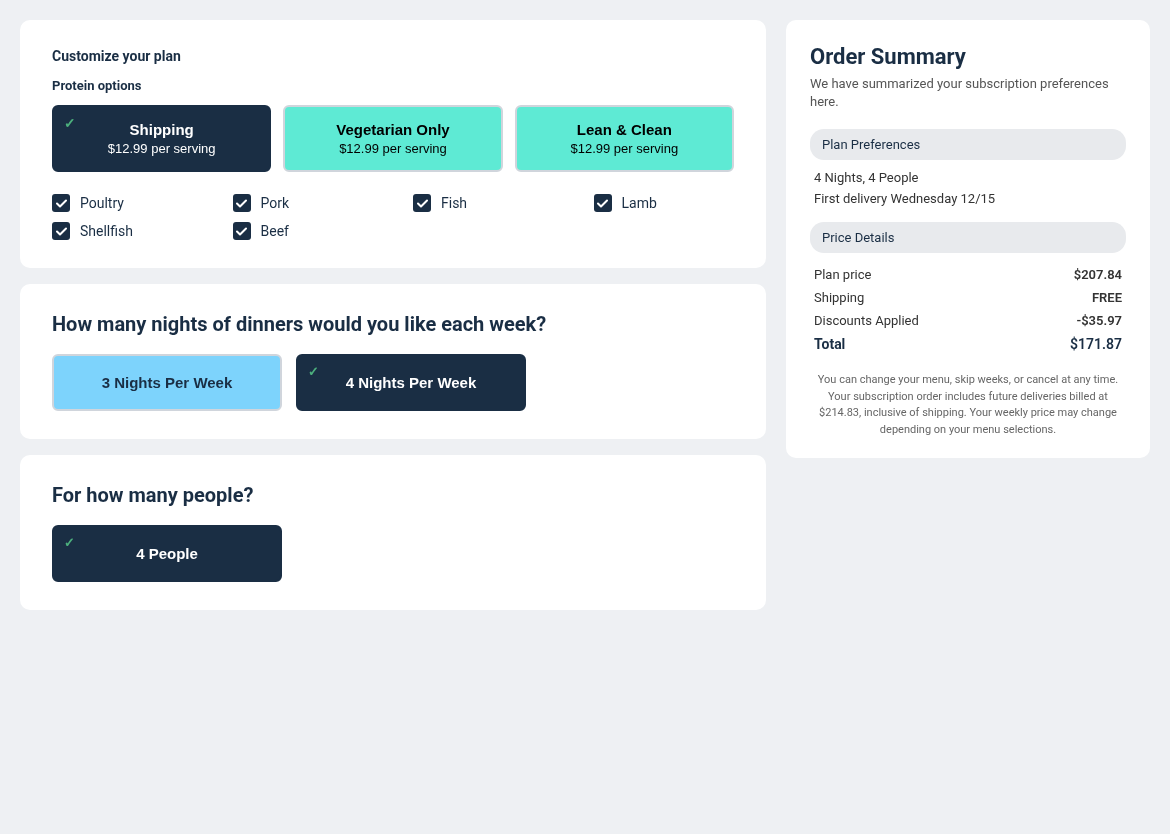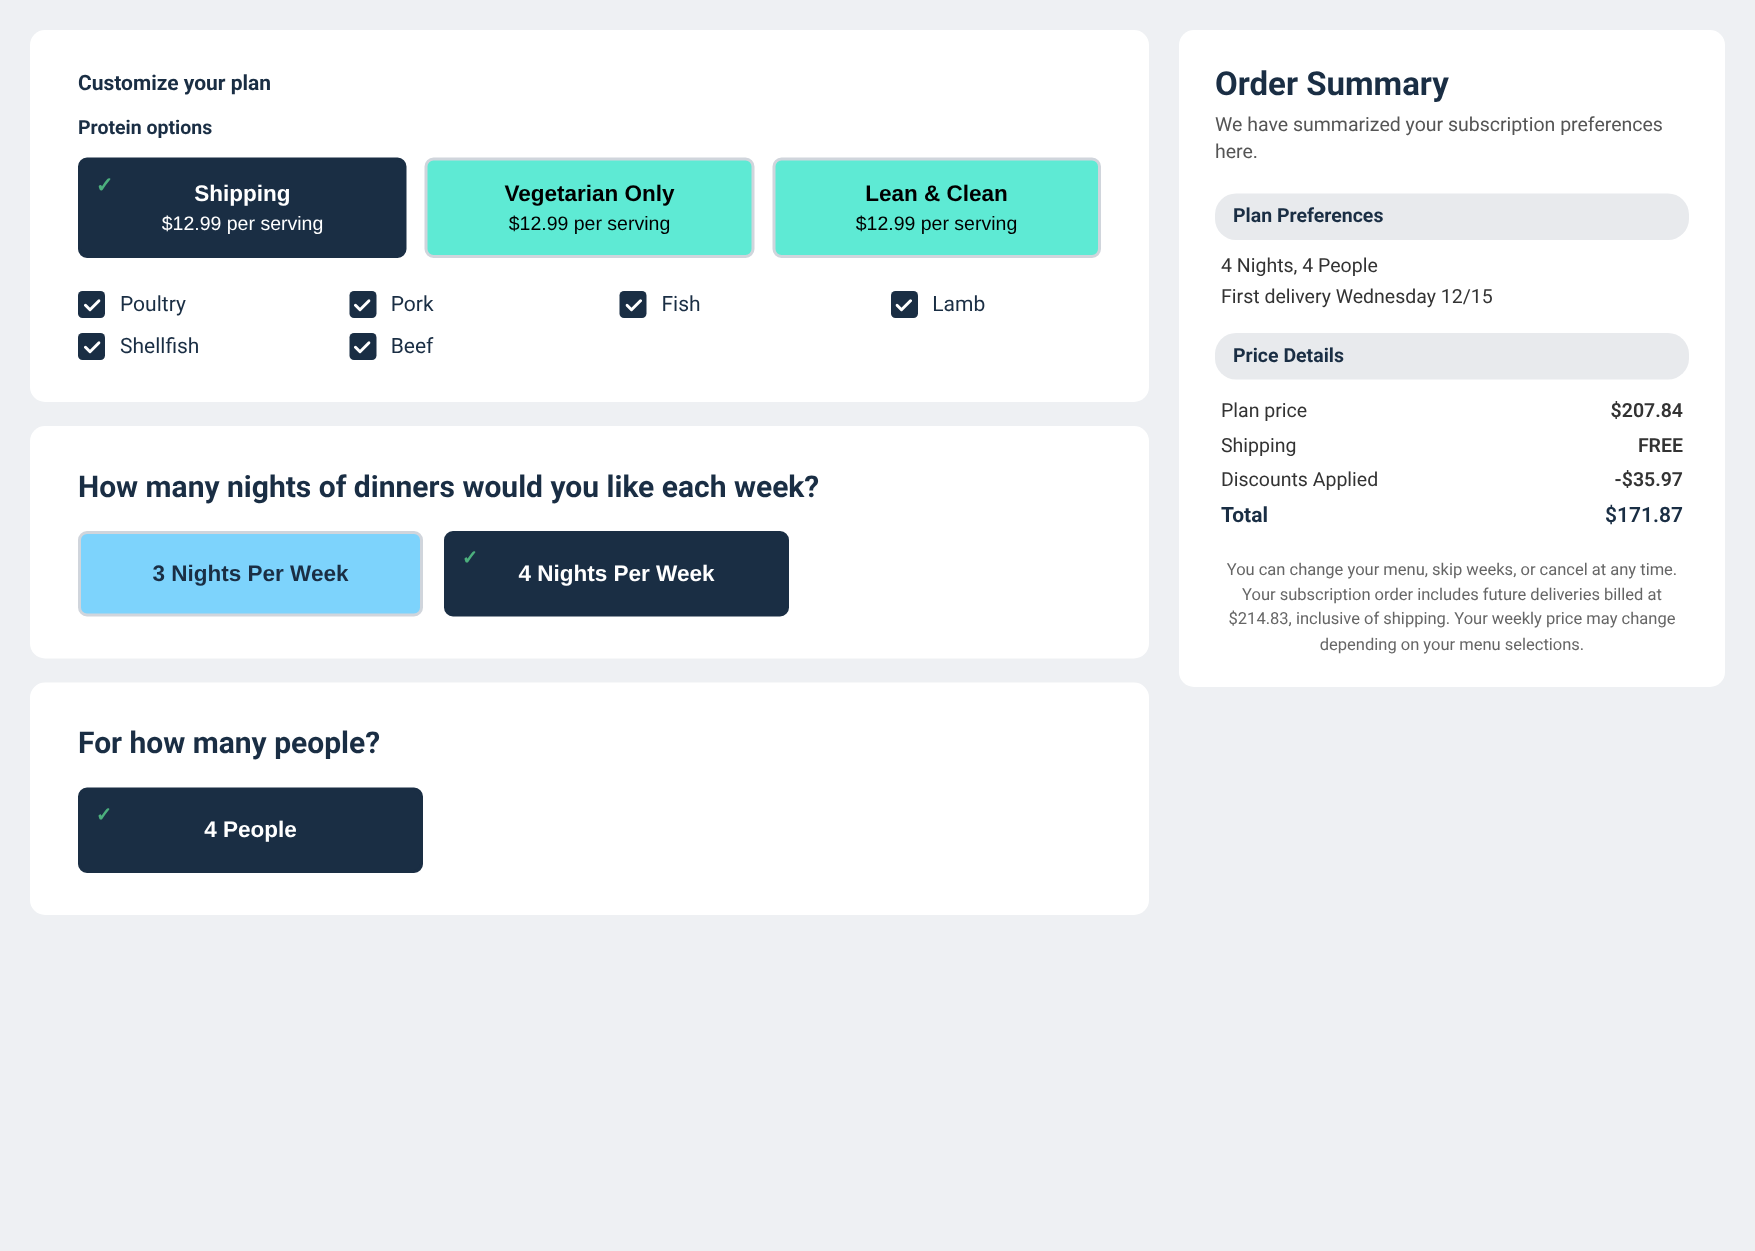--- a/index.html
+++ b/index.html
@@ -163,21 +163,21 @@
     .order-summary-subtitle {
       font-size: 13px;
       color: #555;
       margin-bottom: 18px;
       line-height: 1.4;
     }
     .summary-section-header {
       background: #e8eaed;
       padding: 8px 12px;
       font-size: 13px;
-      font-weight: 700;
+      font-weight: 400;
       color: #1a2e44;
       margin-bottom: 10px;
       border-radius: 14px;
     }
     .summary-item {
       font-size: 13px;
       color: #333;
       margin-bottom: 6px;
       padding: 0 4px;
     }

